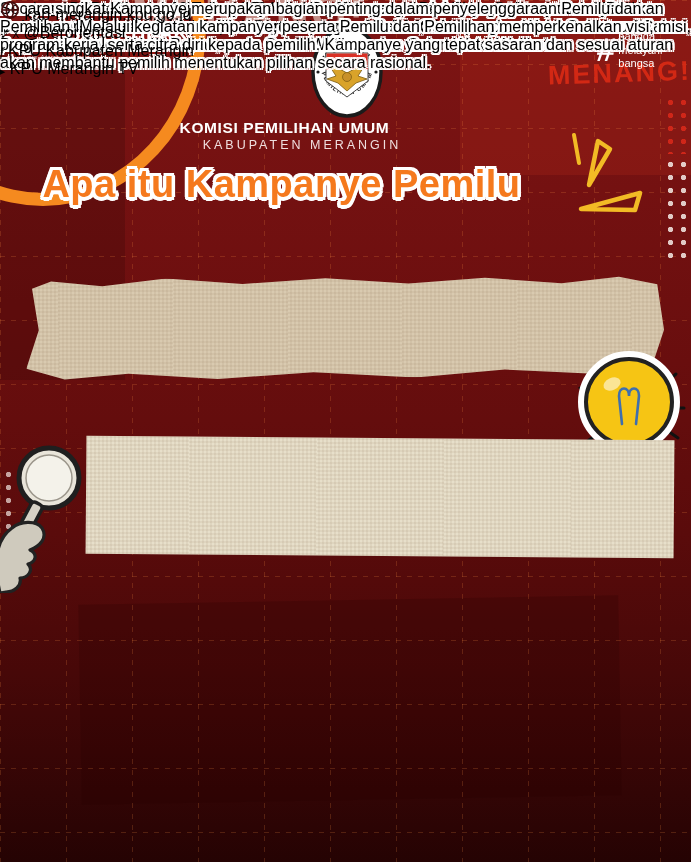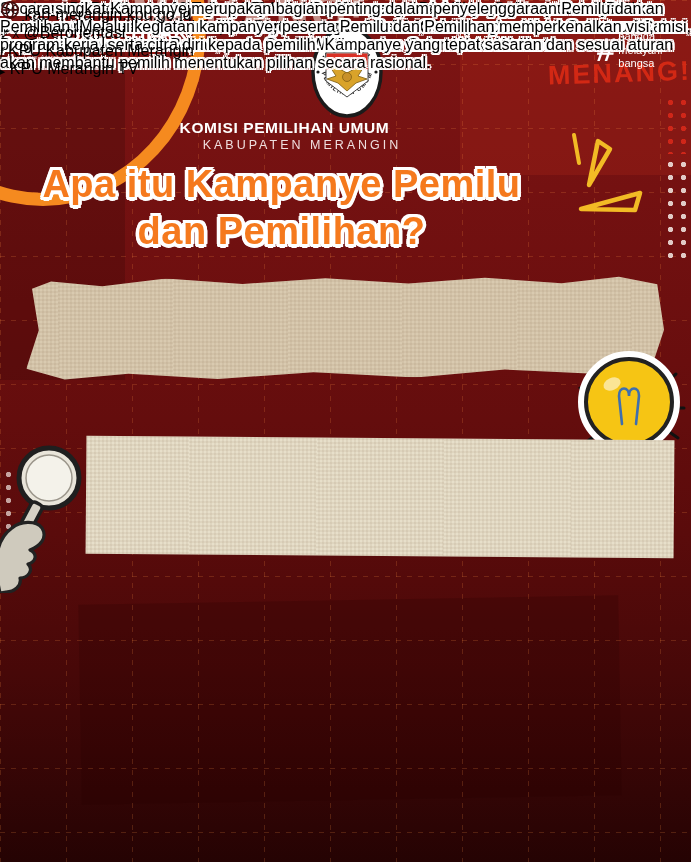--- a/index.html
+++ b/index.html
@@ -129,21 +129,20 @@
     <div class="bangga-hash">#</div>
     <div class="bangga-lines">
       <div>bangga</div>
       <div>melayani</div>
       <div>bangsa</div>
     </div>
   </div>
 
   <div class="abs title-wrap">
     <div class="title-line outline-lg">Apa itu Kampanye Pemilu</div>
-    <div class="title-line outline-lg">dan Pemilihan?</div>
   </div>
 
   <svg class="abs" style="left:565px;top:133px;" width="92" height="100" viewBox="0 0 92 100">
     <line x1="9" y1="2" x2="14" y2="30" stroke="#f2bb25" stroke-width="4" stroke-linecap="round"></line>
     <path d="M33,8 L24,52 L45,16 Z" fill="none" stroke="#f2bb25" stroke-width="4.5" stroke-linejoin="round"></path>
     <path d="M75,60 L16,76 L70,77 Z" fill="none" stroke="#f2bb25" stroke-width="4.5" stroke-linejoin="round"></path>
   </svg>
 
   <div class="abs paper paper1"></div>
   <div class="abs def-text def1 outline-md">Kampanye Pemilu adalah kegiatan Peserta Pemilu atau pihak lain yang ditunjuk oleh Peserta Pemilu untuk meyakinkan pemilih dengan menawarkan visi, misi, program dan/atau citra diri Peserta Pemilu.</div>

